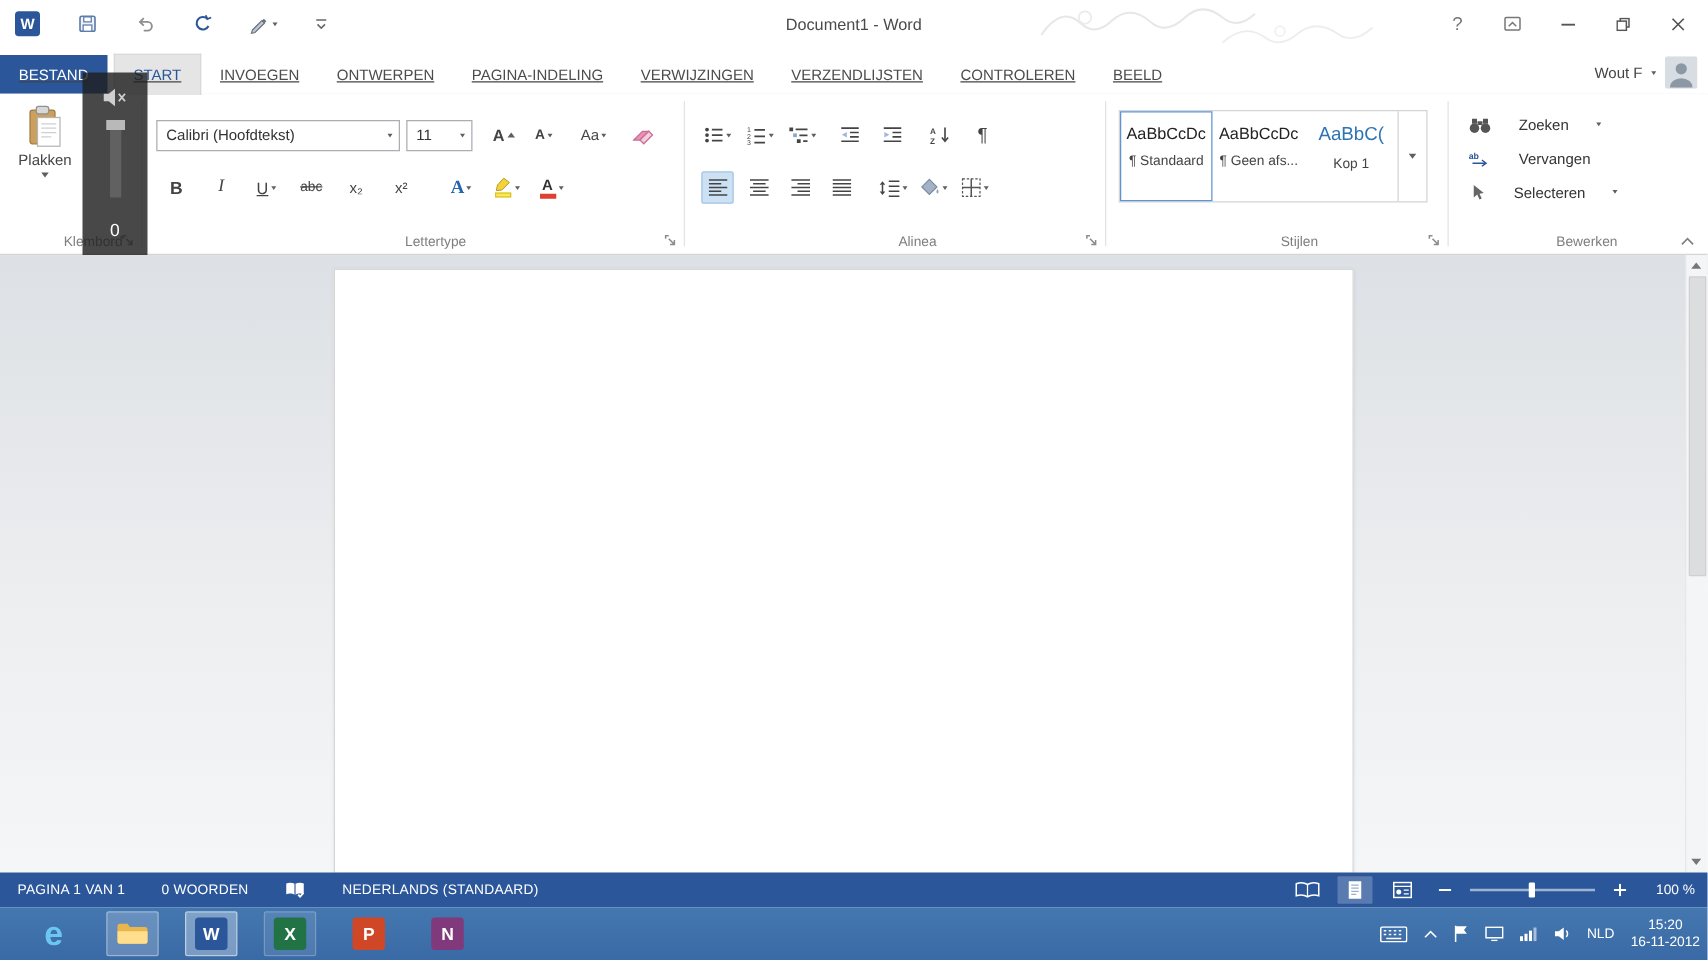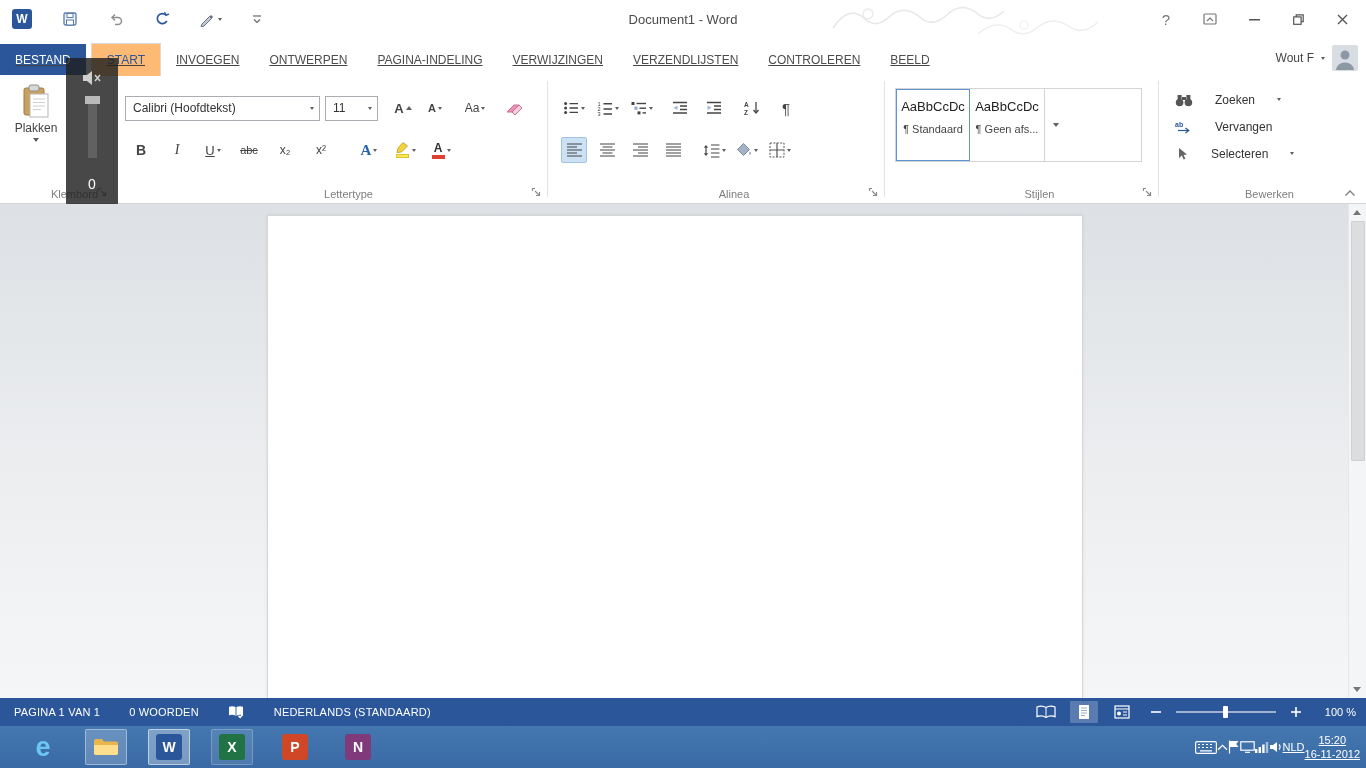--- a/index.html
+++ b/index.html
@@ -19,21 +19,21 @@
   #title-text{position:absolute;left:0;right:0;top:0;height:38px;display:flex;align-items:center;justify-content:center;font-size:13px;color:#4a4a4a;pointer-events:none;}
   #win-controls{position:absolute;right:2px;top:0;height:38px;display:flex;align-items:center;}
   .wbtn{width:44px;height:38px;display:flex;align-items:center;justify-content:center;}
   .help-glyph{font-size:15px;color:#767676;}
 
   
   #tabrow{position:absolute;top:38px;left:0;width:100%;height:37px;background:#fff;border-bottom:1px solid #e1e1e1;}
   #tabs{display:flex;align-items:flex-end;height:100%;text-decoration:underline;}
   .file-tab{height:31px;padding:0 15px;background:#2b579a;color:#fff;display:flex;align-items:center;font-size:12px;margin-right:5px;}
   .tab{height:31px;padding:0 15px;display:flex;align-items:center;font-size:12px;color:#4c4c4c;}
-  .tab.active{height:32px;background:#fdba74;border:1px solid #d9d9d9;border-bottom:none;color:#2b579a;margin-bottom:-1px;z-index:3;}
+  .tab.active{height:32px;background:#e5e5e5;border:1px solid #d9d9d9;border-bottom:none;color:#2b579a;margin-bottom:-1px;z-index:3;}
   #user-area{position:absolute;right:8px;bottom:4px;display:flex;align-items:center;gap:7px;}
   #user-name{font-size:12px;color:#444;}
 
   
   #ribbon{position:absolute;top:75px;left:0;width:100%;height:128px;background:#fff;border-bottom:1px solid #d5d5d5;}
   .grp{position:absolute;top:0;height:100%;}
   .grp-label{position:absolute;bottom:3px;left:0;width:100%;text-align:center;font-size:11px;color:#7e7e7e;padding-left:18px;}
   .launcher{position:absolute;right:5px;bottom:5px;}
   .vsep{position:absolute;top:6px;bottom:6px;width:1px;background:#e3e3e3;}
   .rrow{position:absolute;display:flex;align-items:center;}
@@ -96,21 +96,21 @@
   .tbtn{width:40px;height:34px;display:flex;align-items:center;justify-content:center;border-radius:2px;border:1px solid transparent;}
   .tbtn.open{background:rgba(255,255,255,0.20);border-color:rgba(255,255,255,0.38);}
   .tbtn.active{background:rgba(255,255,255,0.32);border-color:rgba(255,255,255,0.5);}
   .tbtn.faint{background:rgba(255,255,255,0.10);border-color:rgba(255,255,255,0.22);}
   .appsq{width:26px;height:26px;border-radius:3px;color:#fff;font-weight:bold;font-size:14px;display:flex;align-items:center;justify-content:center;}
   .sq-word{background:#2b579a;}
   .sq-excel{background:#217346;}
   .sq-ppt{background:#d04727;}
   .sq-onenote{background:#80397b;}
   .ie-e{font-size:27px;font-weight:bold;color:#6cc6f2;line-height:1;}
-  #tray{position:absolute;right:6px;top:0;height:42px;display:flex;align-items:center;color:#fff;text-decoration:underline;}
+  #tray{position:absolute;right:6px;top:0;height:42px;display:flex;align-items:center;gap:13px;color:#fff;}
   #tray-lang{font-size:11px;}
   #clock{font-size:11px;line-height:14px;text-align:center;}
 
   
   #volume-osd{position:absolute;left:66px;top:58px;width:52px;height:146px;background:rgba(32,32,32,0.82);z-index:50;display:flex;flex-direction:column;align-items:center;}
   #osd-track{width:9px;height:62px;background:rgba(255,255,255,0.14);margin-top:10px;position:relative;}
   #osd-handle{position:absolute;top:0;left:-3px;width:15px;height:8px;background:#b9b9b9;}
   #osd-value{position:absolute;bottom:12px;left:0;width:100%;text-align:center;color:#fff;font-size:14px;}
 </style>
 </head>
@@ -436,20 +436,24 @@
   <div class="grp" style="left:885px;width:273px;">
     <div id="style-gallery">
       <div class="style-card selected">
         <div class="style-preview">AaBbCcDc</div>
         <div class="style-name">¶ Standaard</div>
       </div>
       <div class="style-card">
         <div class="style-preview">AaBbCcDc</div>
         <div class="style-name">¶ Geen afs...</div>
       </div>
+      <div class="style-card">
+        <div class="style-preview h1">AaBbC(</div>
+        <div class="style-name">Kop 1</div>
+      </div>
       <div id="style-more">
           <span class="dd"></span>
         </div>
     </div>
     <div class="grp-label">Stijlen</div>
     <div class="launcher">
       <svg width="11" height="11" viewBox="0 0 11 11">
           <path d="M1.5,4 V1.5 H4" fill="none" stroke="#8c8c8c" stroke-width="1.2"></path>
           <path d="M4,4 L8.5,8.5 M8.5,5 V8.5 H5" fill="none" stroke="#8c8c8c" stroke-width="1.2"></path>
         </svg>

